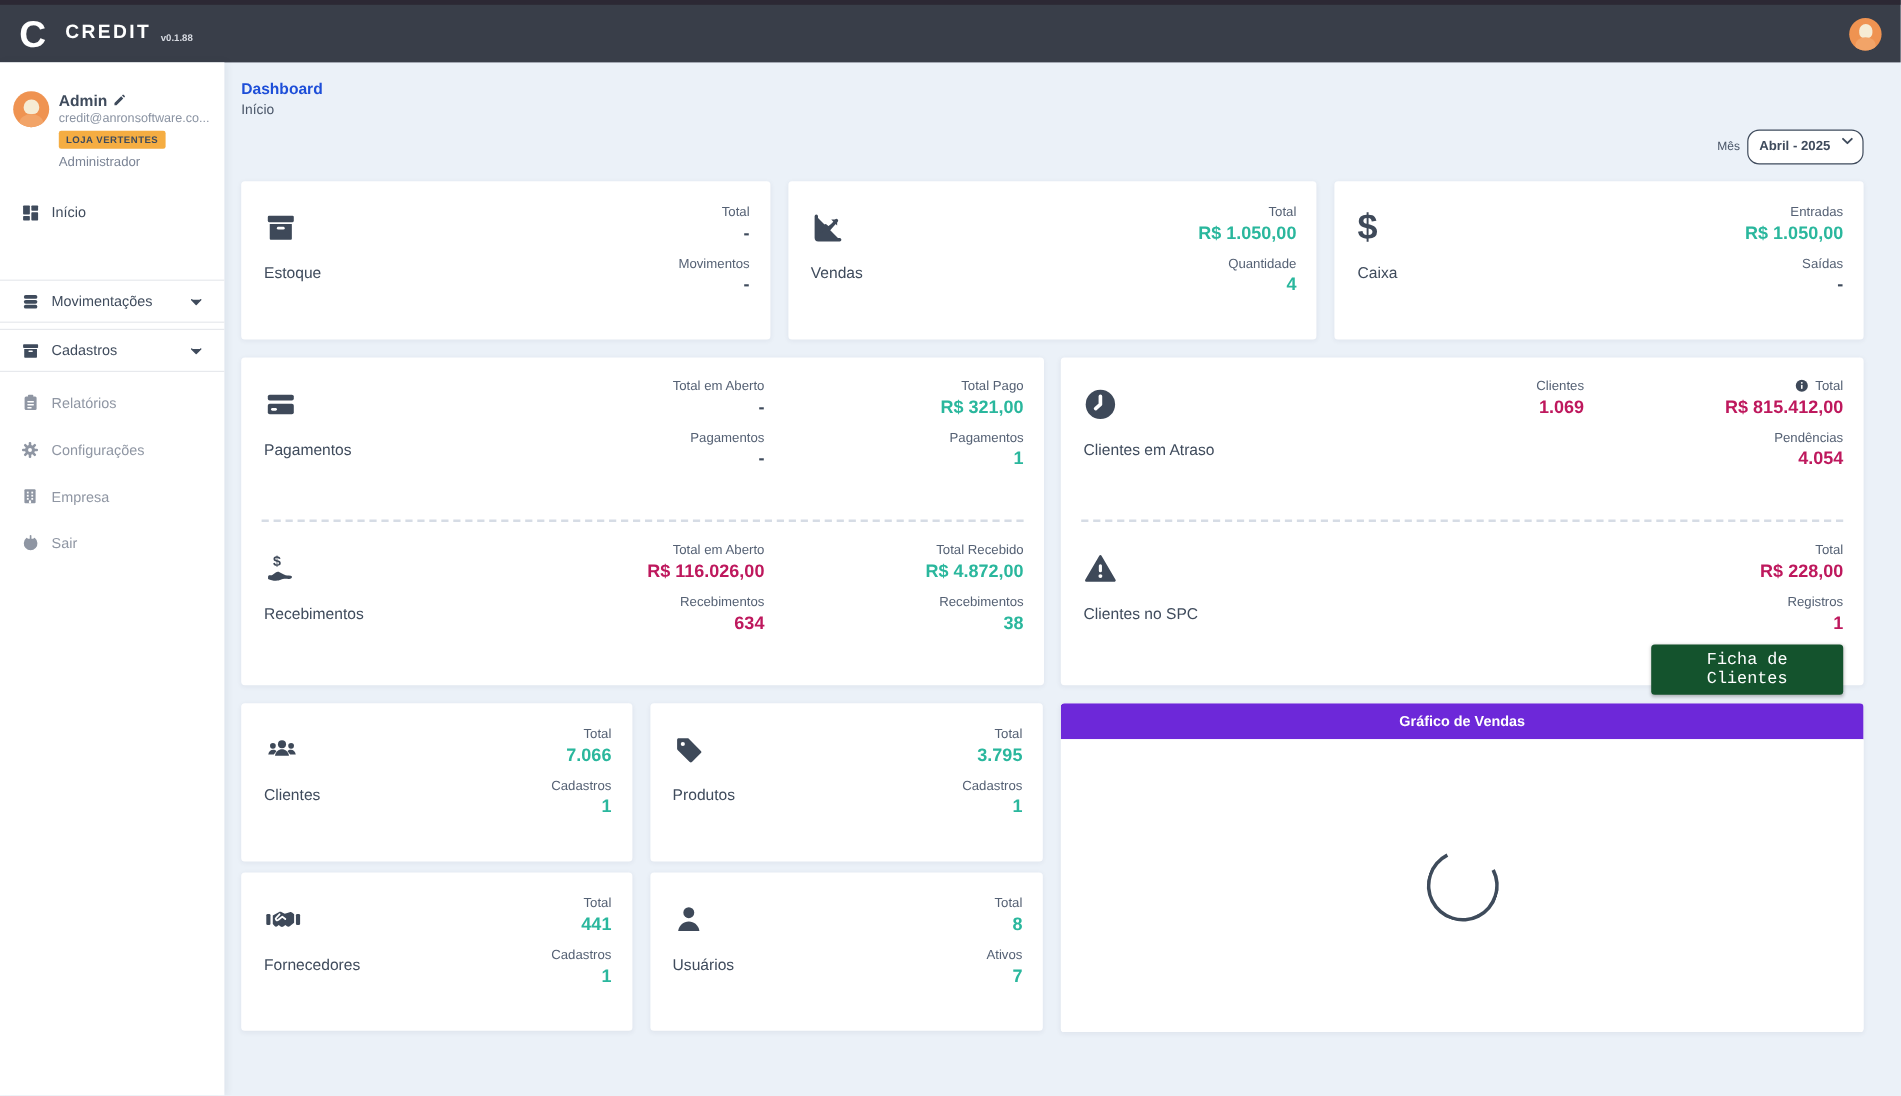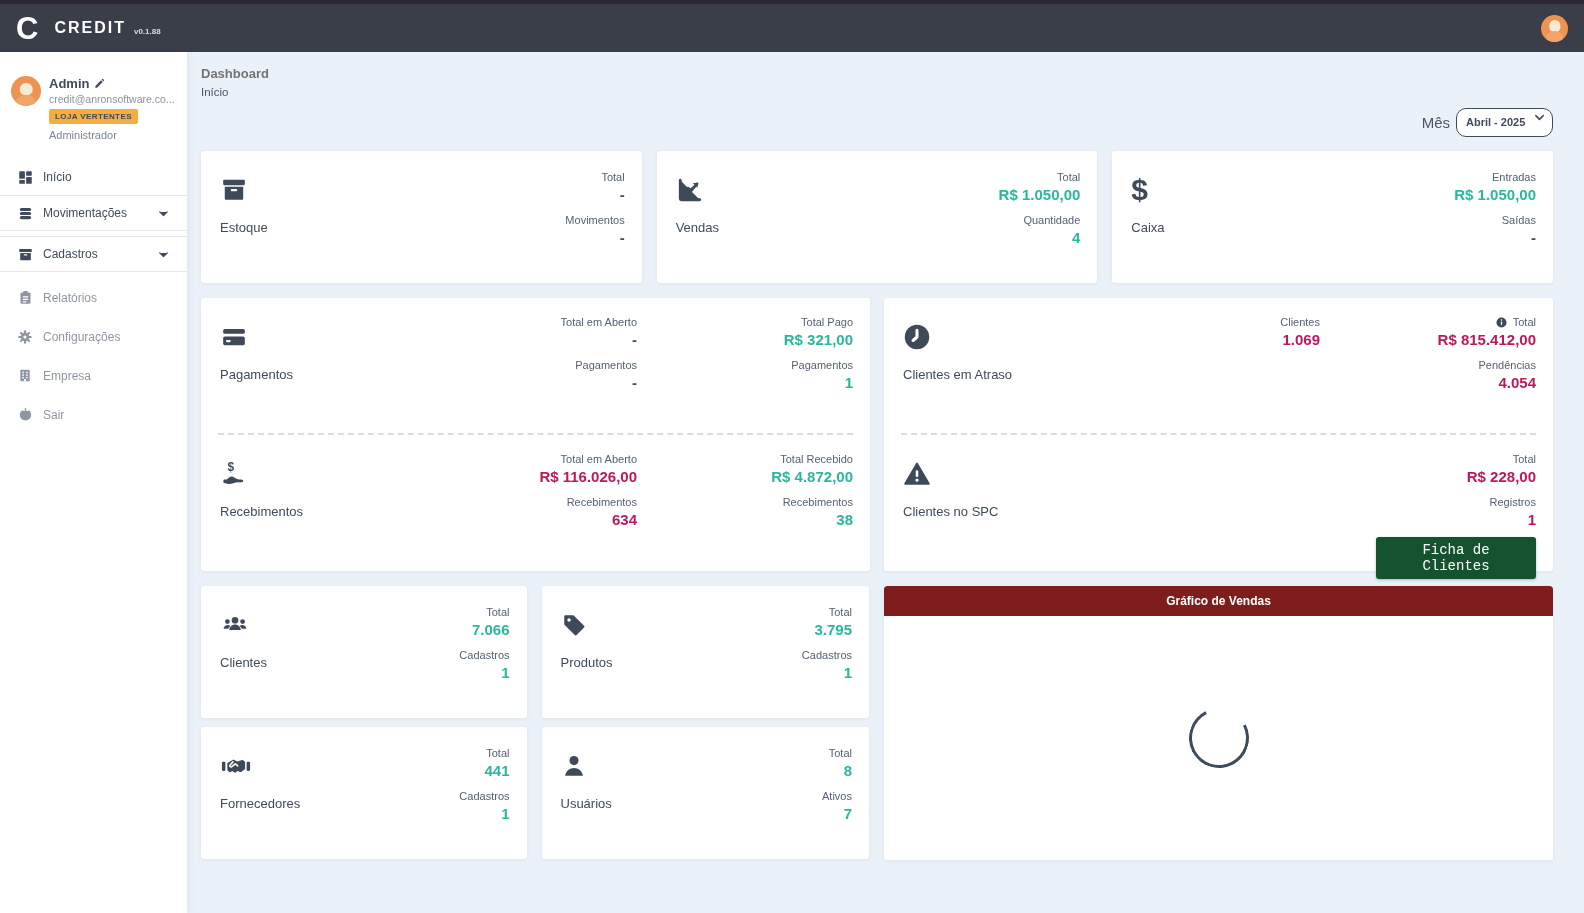--- a/index.html
+++ b/index.html
@@ -36,33 +36,33 @@
   .p-badge { display:inline-block; background:#f5ad42; color:#3f4b5c; font-size:8px; font-weight:bold;
              letter-spacing:.4px; padding:3px 6px; border-radius:2px; margin-top:4px; }
   .p-role { font-size:11px; color:#7c8596; margin-top:5px; }
 
   
   .nav { margin-top:18px; }
   .nav-item { display:flex; align-items:center; gap:10px; height:36px; padding:0 17px;
               font-size:12px; color:#3f4b5c; cursor:pointer; }
   .nav-item .icon { width:16px; display:flex; justify-content:center; }
   .nav-item svg { fill:#3f4b5c; }
-  .nav-item.accordion { border-top:1px solid #e7e9ed; border-bottom:1px solid #e7e9ed; height:36px; }
+  .nav-item.accordion { border-top:1px solid #e7e9ed; border-bottom:1px solid #e7e9ed; height:36px;margin-top:38px; }
   .nav-item.accordion + .nav-item.accordion { margin-top:5px; }
   .nav-item .chev { margin-left:auto; display:flex; }
   .nav-group-muted { margin-top:6px; }
   .nav-item.muted { color:#8f96a3; height:39px; }
   .nav-item.muted svg { fill:#8f96a3; }
   .nav-item.muted svg.stroked path, .nav-item.muted svg.stroked line { stroke:#8f96a3; }
 
   
-  .page-title { font-size:13px; font-weight:bold; color:#737373; }
+  .page-title { font-size:13px; font-weight:bold; color:#1d4ed8; }
   .breadcrumb { font-size:11.5px; color:#4a5668; margin-top:5px; }
   .month-row { display:flex; justify-content:flex-end; align-items:center; gap:6px; margin:10px 0 14px; }
-  .month-label { font-size:15px; color:#4a5668; }
+  .month-label { font-size:10px; color:#4a5668; }
   .select-wrap { position:relative; }
   .select-wrap select { appearance:none; -webkit-appearance:none; border:1.6px solid #3f4b5c; border-radius:10px;
         background:#fff; color:#3f4b5c; font-family:"Liberation Sans",sans-serif; font-size:11px; font-weight:bold;
         padding:2px 26px 2px 9px; height:29px; line-height:1; cursor:pointer; }
   .select-wrap .chev { position:absolute; right:8px; top:4px; pointer-events:none; display:flex; }
 
   
   .card { background:#fff; border-radius:3px; box-shadow:0 1px 4px rgba(30,40,60,.06); }
   .row1 { display:grid; grid-template-columns:1fr 1fr 1fr; gap:15px; margin-bottom:15px; }
   .row2 { display:grid; grid-template-columns:1fr 1fr; gap:14px; margin-bottom:15px; }
@@ -86,21 +86,21 @@
   .sec { height:135px; position:relative; padding:24px 17px 0 19px; }
   .dashed-divider { border-top:2px dashed #d6dce5; margin:0 17px; }
   .sec-cols { position:absolute; top:18px; right:17px; display:flex; gap:56px; }
   .col { width:160px; text-align:right; }
   .ficha-btn { margin-top:9px; background:#14532d; color:#fff; border:none; border-radius:3px;
                font-family:Liberation Mono, monospace; font-size:14px; padding:5px 9px; cursor:pointer;
                box-shadow:0 1px 3px rgba(0,0,0,.25); }
 
   
   .chart-card { grid-column:3; grid-row:1 / 3; display:flex; flex-direction:column; overflow:hidden; }
-  .chart-header { background:#7f1d1d; color:#fff; font-size:12px; font-weight:bold; text-align:center;
+  .chart-header { background:#6d28d9; color:#fff; font-size:12px; font-weight:bold; text-align:center;
                   padding:8px 0; border-radius:3px 3px 0 0; }
   .chart-body { flex:1; background:#fff; display:flex; align-items:center; justify-content:center; }
   .spinner { width:60px; height:60px; border:3.5px solid #3e4b5b; border-top-color:transparent;
              border-radius:50%; transform:rotate(18deg); }
 
   .icon svg { display:block; }
 </style>
 </head>
 <body>
 

